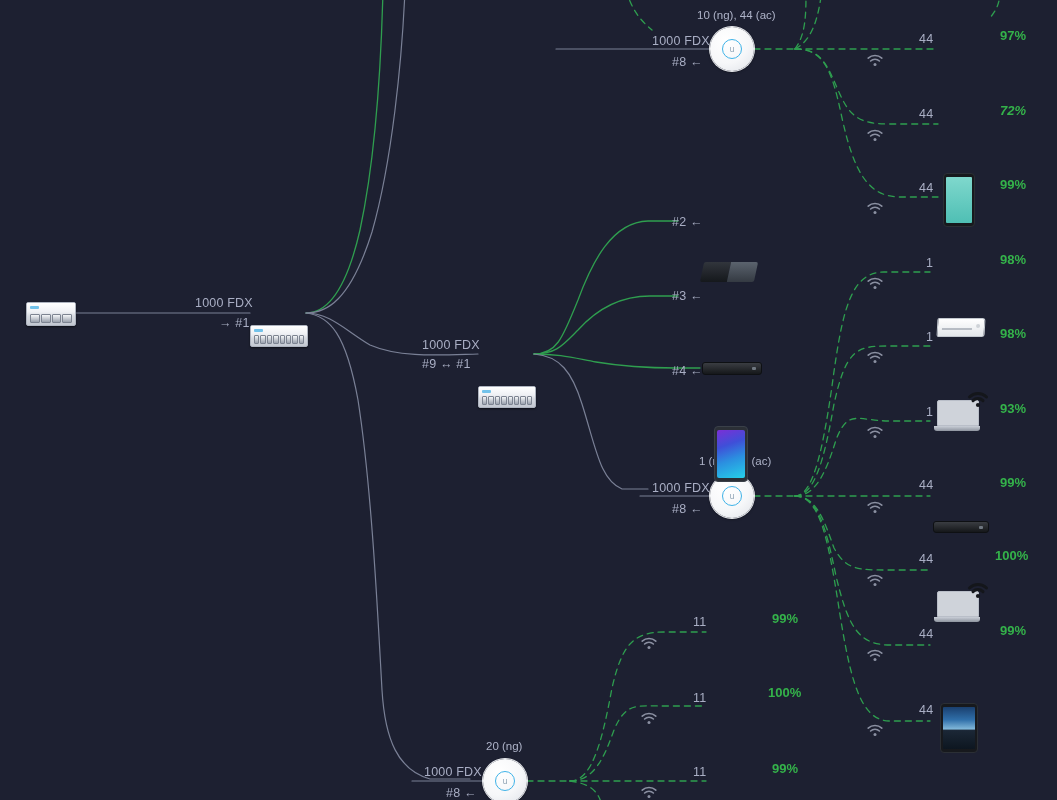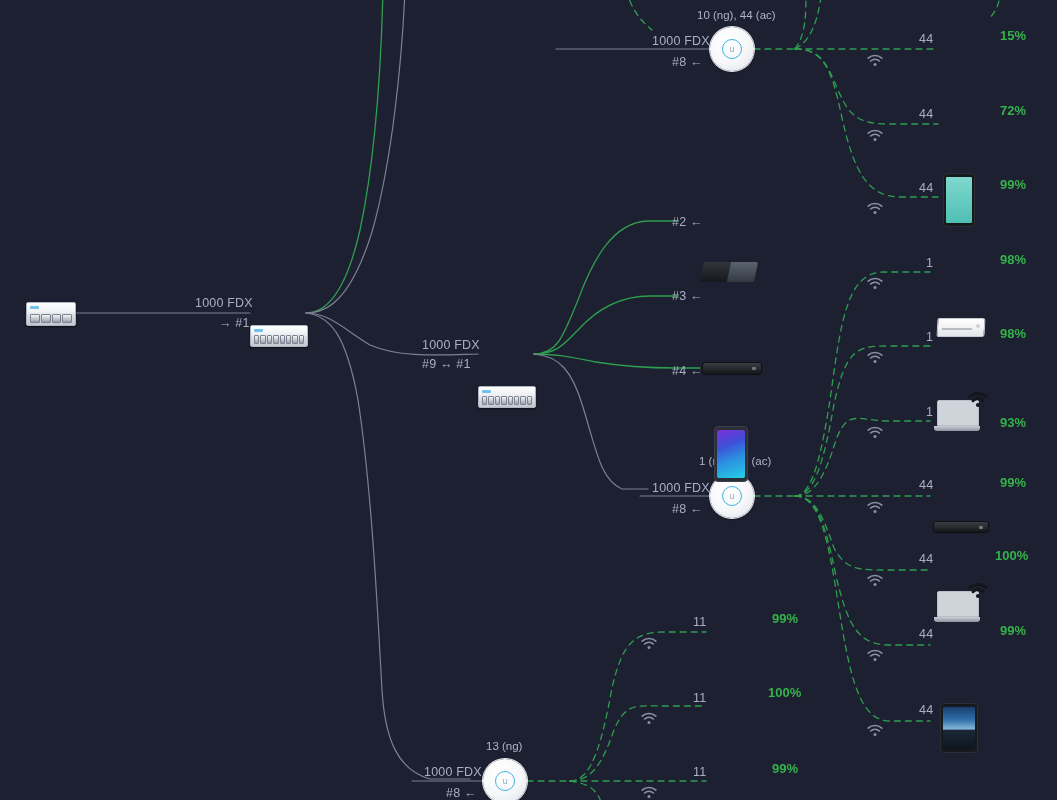--- a/index.html
+++ b/index.html
@@ -207,21 +207,21 @@
   </div>
   <div class="apband" style="left:699px;top:455px;">1 (ng), 44 (ac)</div>
   <div class="lbl" style="left:652px;top:481px;">1000 FDX</div>
   <div class="lbl" style="left:672px;top:502px;">#8 ←</div>
 
   <div class="node ap" style="left:483px;top:759px;">
     <div class="ring">
         <span>u</span>
       </div>
   </div>
-  <div class="apband" style="left:486px;top:740px;">13 (ng)</div>
+  <div class="apband" style="left:486px;top:740px;">20 (ng)</div>
   <div class="lbl" style="left:424px;top:765px;">1000 FDX</div>
   <div class="lbl" style="left:446px;top:786px;">#8 ←</div>
 
   <div class="node dev" style="left:702px;top:200px;">
     <div class="pcon">
         <div class="a"></div>
         <div class="b"></div>
       </div>
   </div>
   <div class="lbl" style="left:672px;top:215px;">#2 ←</div>
@@ -237,36 +237,36 @@
     </div>
   </div>
   <div class="lbl" style="left:672px;top:364px;">#4 ←</div>
 
   <div class="node dev" style="left:943px;top:22px;">
     <div class="tab" style="width:32px;height:54px;">
       <div class="scr" style="background:linear-gradient(#7fd8cd,#4fbfb4);"></div>
     </div>
   </div>
   <div class="lbl" style="left:919px;top:32px;">44</div>
-  <div class="pct" style="left:1000px;top:28px;">15%</div>
+  <div class="pct" style="left:1000px;top:28px;">97%</div>
   <svg class="wifi" style="left:866px;top:53px;" viewBox="0 0 18 14">
     <g fill="none" stroke="#8b90a2" stroke-width="1.6" stroke-linecap="round">
       <path d="M2.2 5.2 A 10 10 0 0 1 15.8 5.2"></path>
         <path d="M4.6 8 A 6.4 6.4 0 0 1 13.4 8"></path>
     </g>
       <circle cx="9" cy="11.4" r="1.5" fill="#8b90a2"></circle>
   </svg>
 
   <div class="node dev" style="left:937px;top:113px;">
     <div class="wcon">
         <div class="dot"></div>
       </div>
   </div>
   <div class="lbl" style="left:919px;top:107px;">44</div>
-  <div class="pct" style="left:1000px;top:103px;">72%</div>
+  <div class="pct" style="left:1000px;top:103px;font-style:italic;">72%</div>
   <svg class="wifi" style="left:866px;top:128px;" viewBox="0 0 18 14">
     <g fill="none" stroke="#8b90a2" stroke-width="1.6" stroke-linecap="round">
       <path d="M2.2 5.2 A 10 10 0 0 1 15.8 5.2"></path>
         <path d="M4.6 8 A 6.4 6.4 0 0 1 13.4 8"></path>
     </g>
       <circle cx="9" cy="11.4" r="1.5" fill="#8b90a2"></circle>
   </svg>
 
   <div class="node dev laptop" style="left:937px;top:176px;width:46px;">
     <div class="lid" style="width:40px;height:24px;"></div>
@@ -322,21 +322,21 @@
     </g>
       <circle cx="9" cy="11.4" r="1.5" fill="#8b90a2"></circle>
   </svg>
 
   <div class="node dev" style="left:940px;top:405px;">
     <div class="tab" style="width:38px;height:50px;">
       <div class="scr" style="background:linear-gradient(#1a3f6e 0%,#2f6ea8 30%,#7fb6d8 52%,#1b2736 56%,#0d1620 100%);"></div>
     </div>
   </div>
   <div class="lbl" style="left:926px;top:405px;">1</div>
-  <div class="pct" style="left:1000px;top:401px;margin-top:14px;">93%</div>
+  <div class="pct" style="left:1000px;top:401px;">93%</div>
   <svg class="wifi" style="left:866px;top:425px;" viewBox="0 0 18 14">
     <g fill="none" stroke="#8b90a2" stroke-width="1.6" stroke-linecap="round">
       <path d="M2.2 5.2 A 10 10 0 0 1 15.8 5.2"></path>
         <path d="M4.6 8 A 6.4 6.4 0 0 1 13.4 8"></path>
     </g>
       <circle cx="9" cy="11.4" r="1.5" fill="#8b90a2"></circle>
   </svg>
 
   <div class="lbl" style="left:919px;top:478px;">44</div>
   <div class="pct" style="left:1000px;top:475px;">99%</div>

